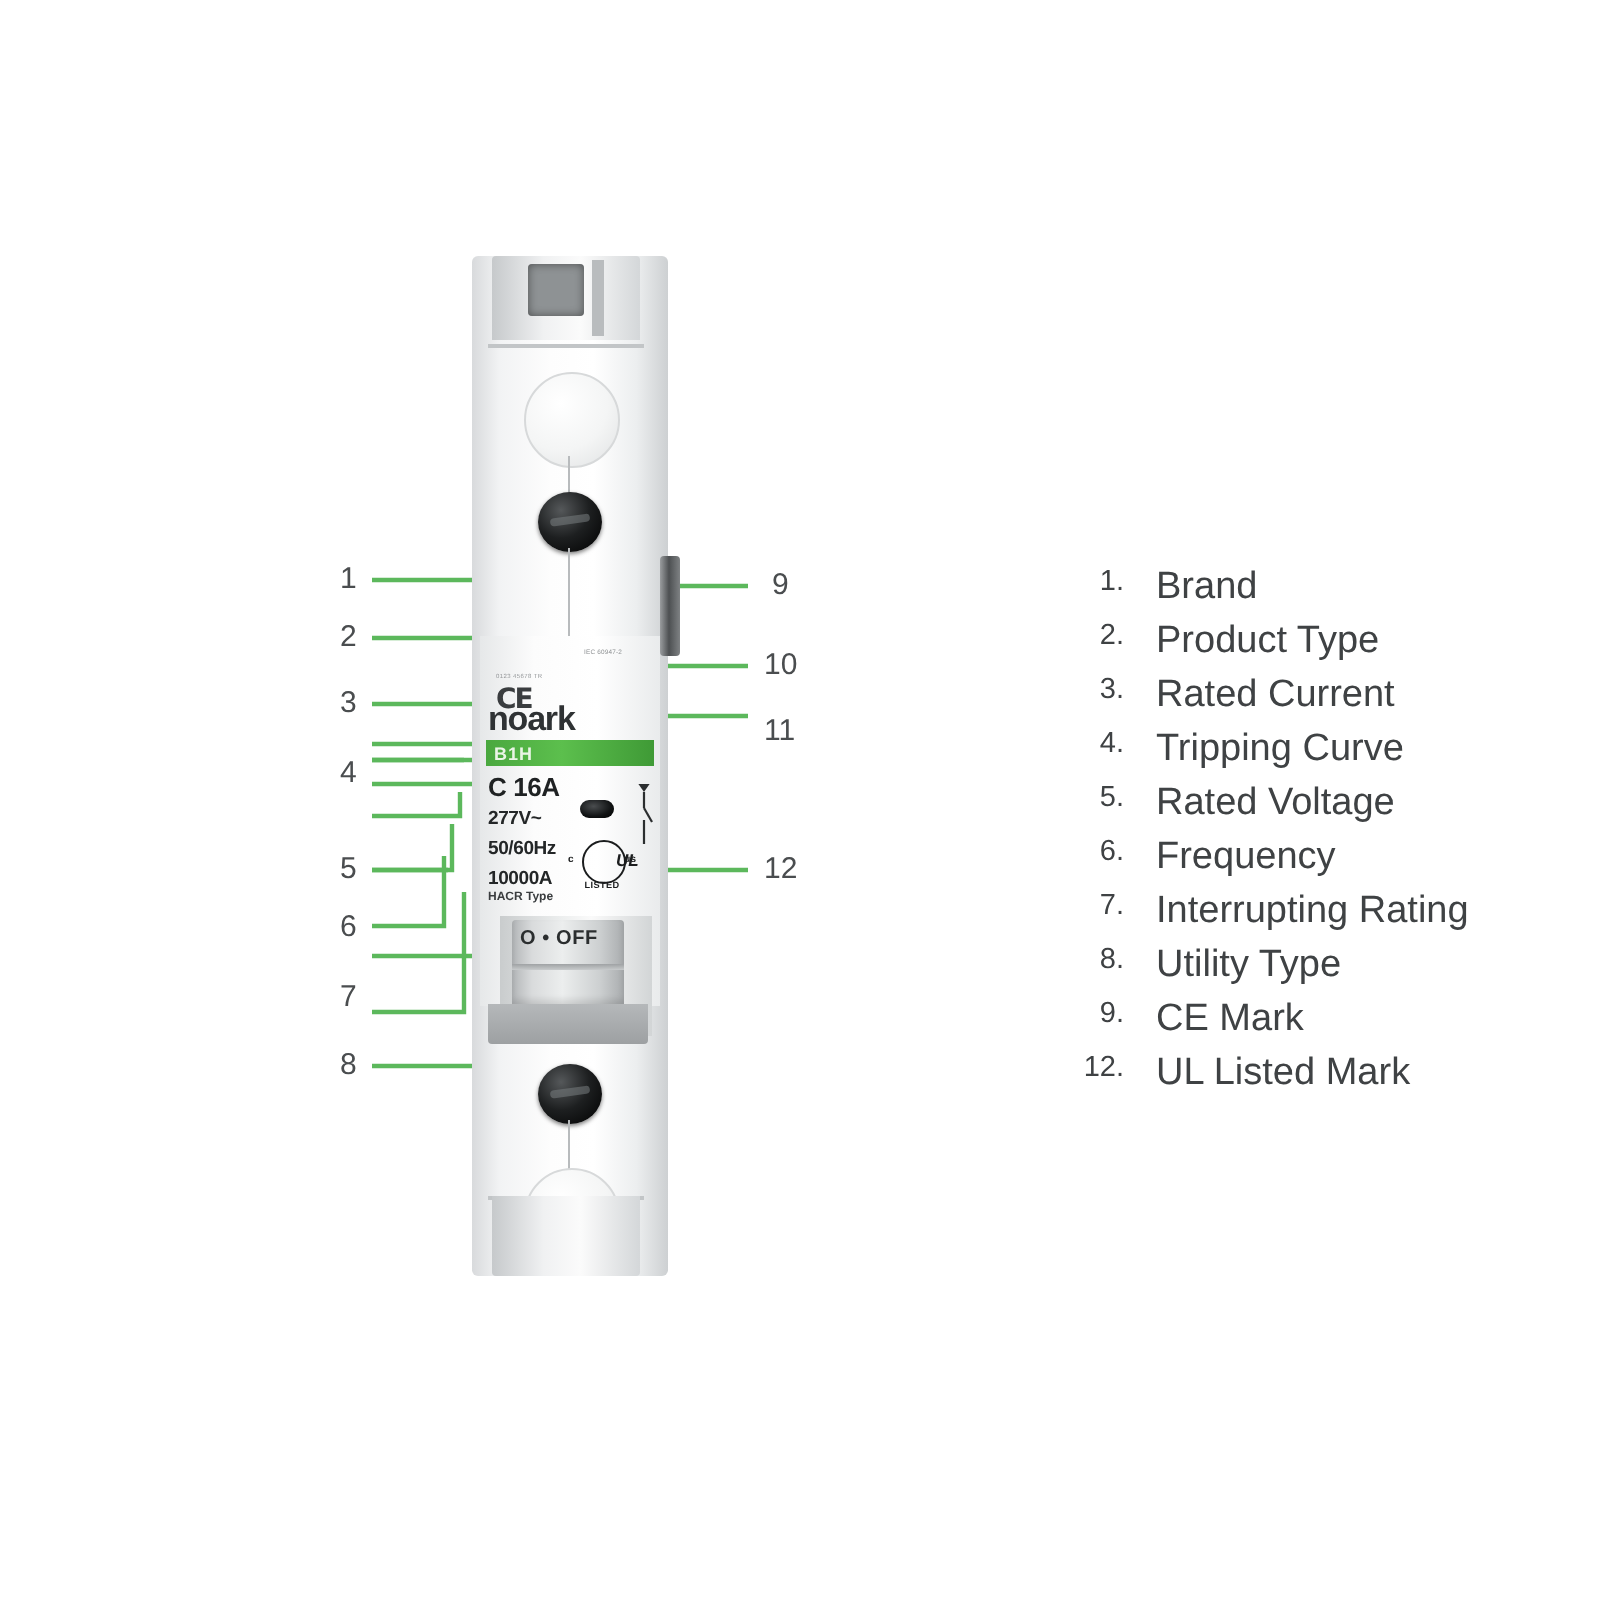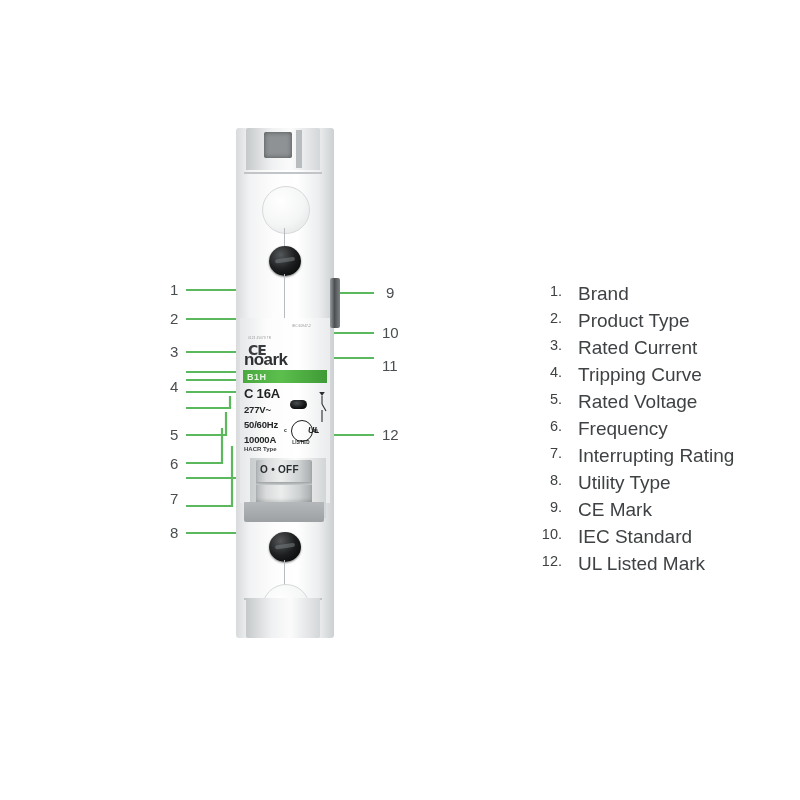--- a/index.html
+++ b/index.html
@@ -326,22 +326,18 @@
     </div>
     <div class="legend-row">
       <div class="legend-num">8.</div>
       <div class="legend-label">Utility Type</div>
     </div>
     <div class="legend-row">
       <div class="legend-num">9.</div>
       <div class="legend-label">CE Mark</div>
     </div>
     <div class="legend-row">
-      <div class="legend-num">10.</div>
-      <div class="legend-label">IEC Standard</div>
-    </div>
-    <div class="legend-row">
       <div class="legend-num">12.</div>
       <div class="legend-label">UL Listed Mark</div>
     </div>
   </div>
 
 </div>
 
 </body></html>

